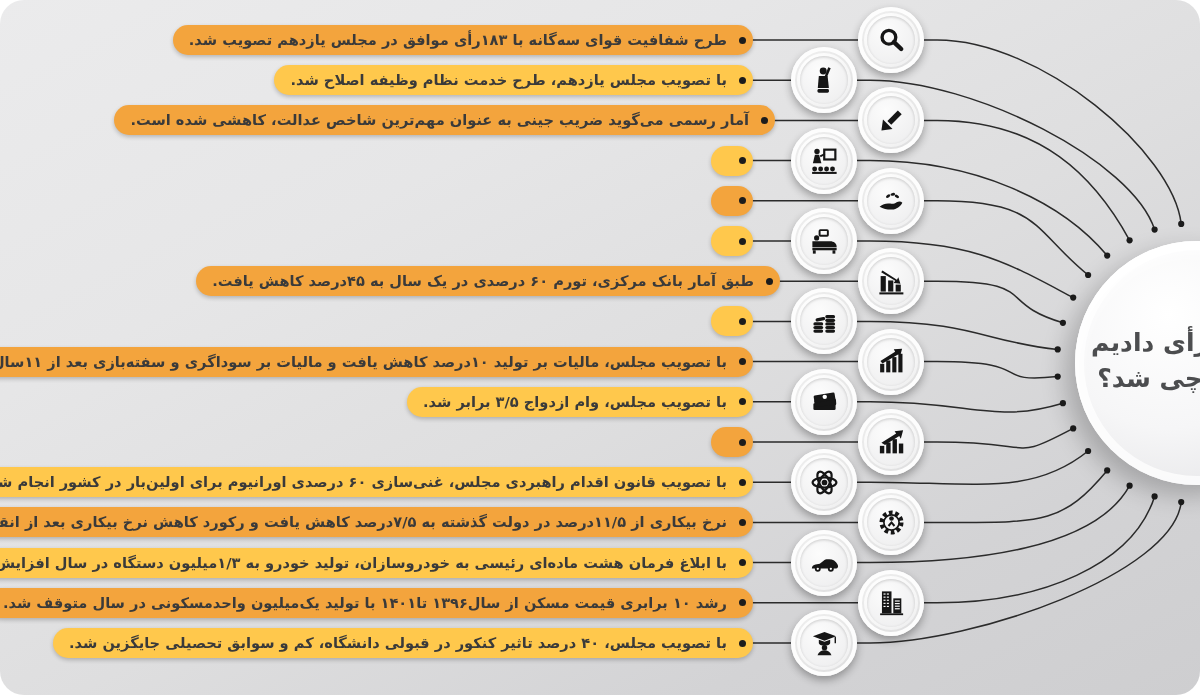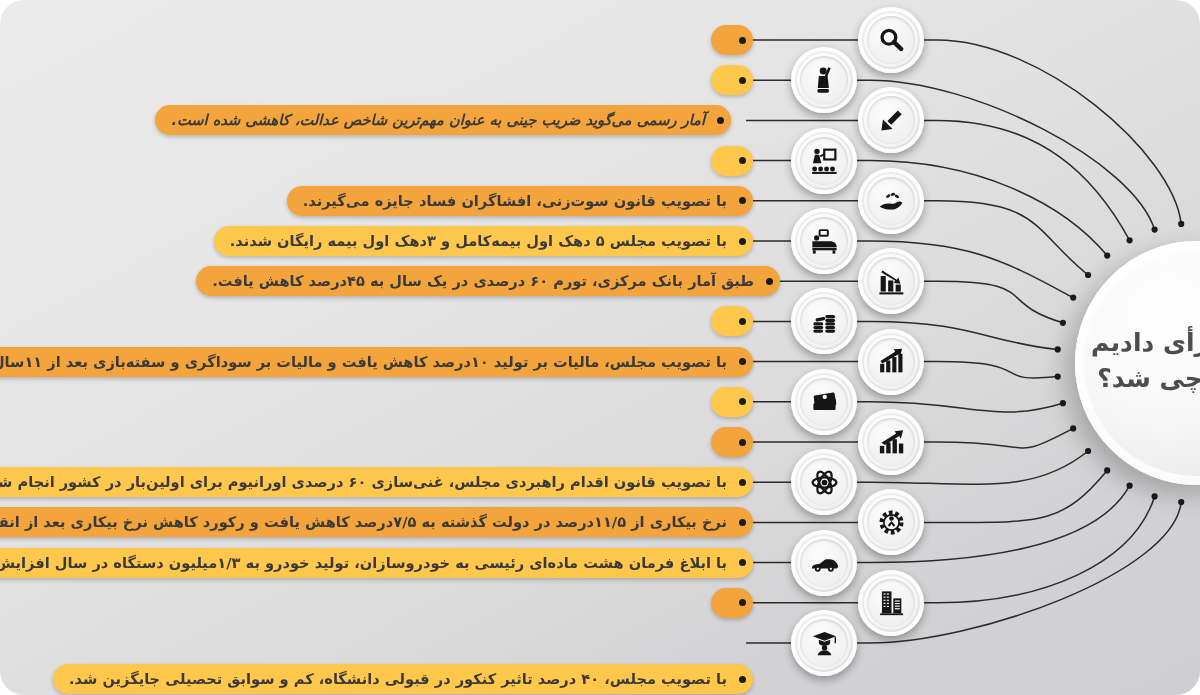--- a/index.html
+++ b/index.html
@@ -71,36 +71,36 @@
       <path d="M 746 522.4000000000001 L 937 522.4000000000001 C 1041 522.4000000000001 1061.0 525.6 1107.2 470.4" fill="none" stroke="#2b2b2b" stroke-width="1.5"></path>
       <circle cx="1107.2" cy="470.4" r="3.1" fill="#1c1c1c"></circle>
       <path d="M 746 562.6 L 870 562.6 C 974 562.6 1095.0 548.8 1129.6 485.7" fill="none" stroke="#2b2b2b" stroke-width="1.5"></path>
       <circle cx="1129.6" cy="485.7" r="3.1" fill="#1c1c1c"></circle>
       <path d="M 746 602.8000000000001 L 937 602.8000000000001 C 1041 602.8000000000001 1132.8 565.0 1154.6 496.4" fill="none" stroke="#2b2b2b" stroke-width="1.5"></path>
       <circle cx="1154.6" cy="496.4" r="3.1" fill="#1c1c1c"></circle>
       <path d="M 746 643 L 870 643 C 974 643 1173.0 573.6 1181.2 502.1" fill="none" stroke="#2b2b2b" stroke-width="1.5"></path>
       <circle cx="1181.2" cy="502.1" r="3.1" fill="#1c1c1c"></circle>
     </svg>
   <div id="rows">
-      <div class="pill" dir="rtl" style="top: 25px; right: 447px; background: rgb(243, 164, 61); color: rgb(58, 58, 58);"><span class="pill-dot" style="background: rgb(28, 28, 28);"></span></div>
-      <div class="pill" dir="rtl" style="top: 65.2px; right: 447px; background: rgb(255, 200, 76); color: rgb(58, 58, 58);"><span class="pill-dot" style="background: rgb(28, 28, 28);"></span></div>
-      <div class="pill" dir="rtl" style="top: 105.4px; right: 469px; background: rgb(243, 164, 61); color: rgb(58, 58, 58); font-style: italic;"><span>آمار رسمی می‌گوید ضریب جینی به عنوان مهم‌ترین شاخص عدالت، کاهشی شده است.</span><span class="pill-dot" style="background: rgb(28, 28, 28);"></span></div>
+      <div class="pill" dir="rtl" style="top: 25px; right: 447px; background: rgb(243, 164, 61); color: rgb(58, 58, 58);"><span>طرح شفافیت قوای سه‌گانه با ۱۸۳رأی موافق در مجلس یازدهم تصویب شد.</span><span class="pill-dot" style="background: rgb(28, 28, 28);"></span></div>
+      <div class="pill" dir="rtl" style="top: 65.2px; right: 447px; background: rgb(255, 200, 76); color: rgb(58, 58, 58);"><span>با تصویب مجلس یازدهم، طرح خدمت نظام وظیفه اصلاح شد.</span><span class="pill-dot" style="background: rgb(28, 28, 28);"></span></div>
+      <div class="pill" dir="rtl" style="top: 105.4px; right: 425px; background: rgb(243, 164, 61); color: rgb(58, 58, 58);"><span>آمار رسمی می‌گوید ضریب جینی به عنوان مهم‌ترین شاخص عدالت، کاهشی شده است.</span><span class="pill-dot" style="background: rgb(28, 28, 28);"></span></div>
       <div class="pill" dir="rtl" style="top: 145.6px; right: 447px; background: rgb(255, 200, 76); color: rgb(58, 58, 58);"><span class="pill-dot" style="background: rgb(28, 28, 28);"></span></div>
-      <div class="pill" dir="rtl" style="top: 185.8px; right: 447px; background: rgb(243, 164, 61); color: rgb(58, 58, 58);"><span>با تصویب قانون سوت‌زنی، افشاگران فساد جایزه می‌گیرند.</span><span class="pill-dot" style="background: rgb(28, 28, 28);"></span></div>
-      <div class="pill" dir="rtl" style="top: 226px; right: 447px; background: rgb(255, 200, 76); color: rgb(58, 58, 58);"><span>با تصویب مجلس ۵ دهک اول بیمه‌کامل و ۳دهک اول بیمه رایگان شدند.</span><span class="pill-dot" style="background: rgb(28, 28, 28);"></span></div>
+      <div class="pill" dir="rtl" style="top: 185.8px; right: 447px; background: rgb(243, 164, 61); color: rgb(58, 58, 58);"><span class="pill-dot" style="background: rgb(28, 28, 28);"></span></div>
+      <div class="pill" dir="rtl" style="top: 226px; right: 447px; background: rgb(255, 200, 76); color: rgb(58, 58, 58);"><span class="pill-dot" style="background: rgb(28, 28, 28);"></span></div>
       <div class="pill" dir="rtl" style="top: 266.2px; right: 420px; background: rgb(243, 164, 61); color: rgb(58, 58, 58);"><span>طبق آمار بانک مرکزی، تورم ۶۰ درصدی در یک سال به ۴۵درصد کاهش یافت.</span><span class="pill-dot" style="background: rgb(28, 28, 28);"></span></div>
       <div class="pill" dir="rtl" style="top: 306.4px; right: 447px; background: rgb(255, 200, 76); color: rgb(58, 58, 58);"><span class="pill-dot" style="background: rgb(28, 28, 28);"></span></div>
       <div class="pill" dir="rtl" style="top: 346.6px; right: 447px; background: rgb(243, 164, 61); color: rgb(58, 58, 58);"><span>با تصویب مجلس، مالیات بر تولید ۱۰درصد کاهش یافت و مالیات بر سوداگری و سفته‌بازی بعد از ۱۱سال اجرا شد.</span><span class="pill-dot" style="background: rgb(28, 28, 28);"></span></div>
-      <div class="pill" dir="rtl" style="top: 386.8px; right: 447px; background: rgb(255, 200, 76); color: rgb(58, 58, 58);"><span class="pill-dot" style="background: rgb(28, 28, 28);"></span></div>
+      <div class="pill" dir="rtl" style="top: 386.8px; right: 447px; background: rgb(255, 200, 76); color: rgb(58, 58, 58);"><span>با تصویب مجلس، وام ازدواج ۳/۵ برابر شد.</span><span class="pill-dot" style="background: rgb(28, 28, 28);"></span></div>
       <div class="pill" dir="rtl" style="top: 427px; right: 447px; background: rgb(243, 164, 61); color: rgb(58, 58, 58);"><span class="pill-dot" style="background: rgb(28, 28, 28);"></span></div>
       <div class="pill" dir="rtl" style="top: 467.2px; right: 447px; background: rgb(255, 200, 76); color: rgb(58, 58, 58);"><span>با تصویب قانون اقدام راهبردی مجلس، غنی‌سازی ۶۰ درصدی اورانیوم برای اولین‌بار در کشور انجام شد.</span><span class="pill-dot" style="background: rgb(28, 28, 28);"></span></div>
       <div class="pill" dir="rtl" style="top: 507.4px; right: 447px; background: rgb(243, 164, 61); color: rgb(58, 58, 58);"><span>نرخ بیکاری از ۱۱/۵درصد در دولت گذشته به ۷/۵درصد کاهش یافت و رکورد کاهش نرخ بیکاری بعد از انقلاب شکسته شد.</span><span class="pill-dot" style="background: rgb(28, 28, 28);"></span></div>
       <div class="pill" dir="rtl" style="top: 547.6px; right: 447px; background: rgb(255, 200, 76); color: rgb(58, 58, 58);"><span>با ابلاغ فرمان هشت ماده‌ای رئیسی به خودروسازان، تولید خودرو به ۱/۳میلیون دستگاه در سال افزایش یافت.</span><span class="pill-dot" style="background: rgb(28, 28, 28);"></span></div>
-      <div class="pill" dir="rtl" style="top: 587.8px; right: 447px; background: rgb(243, 164, 61); color: rgb(58, 58, 58);"><span class="pill-dot" style="background: rgb(28, 28, 28);"></span></div>
-      <div class="pill" dir="rtl" style="top: 628px; right: 447px; background: rgb(255, 200, 76); color: rgb(58, 58, 58); margin-top: 36px;"><span>با تصویب مجلس، ۴۰ درصد تاثیر کنکور در قبولی دانشگاه، کم و سوابق تحصیلی جایگزین شد.</span><span class="pill-dot" style="background: rgb(28, 28, 28);"></span></div>
+      <div class="pill" dir="rtl" style="top: 587.8px; right: 447px; background: rgb(243, 164, 61); color: rgb(58, 58, 58);"><span>رشد ۱۰ برابری قیمت مسکن از سال۱۳۹۶ تا۱۴۰۱ با تولید یک‌میلیون واحدمسکونی در سال متوقف شد.</span><span class="pill-dot" style="background: rgb(28, 28, 28);"></span></div>
+      <div class="pill" dir="rtl" style="top: 628px; right: 447px; background: rgb(255, 200, 76); color: rgb(58, 58, 58);"><span>با تصویب مجلس، ۴۰ درصد تاثیر کنکور در قبولی دانشگاه، کم و سوابق تحصیلی جایگزین شد.</span><span class="pill-dot" style="background: rgb(28, 28, 28);"></span></div>
     </div>
   <div id="icons">
       <div class="icon-badge" style="left: 858px; top: 7px;">
         <div class="icon-inner">
           <svg class="glyph" viewBox="0 0 24 24">
             <circle cx="10" cy="9.5" r="5.3" fill="none" stroke="#161616" stroke-width="2.6"></circle>
             <path d="M13.9 13.2l5.6 5.4" stroke="#161616" stroke-width="3.4" fill="none" stroke-linecap="round"></path>
           </svg>
         </div>
       </div>

